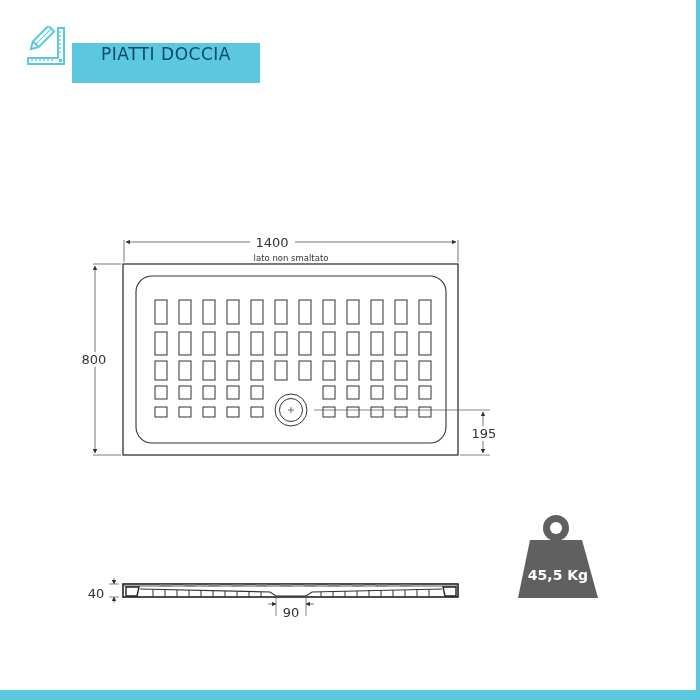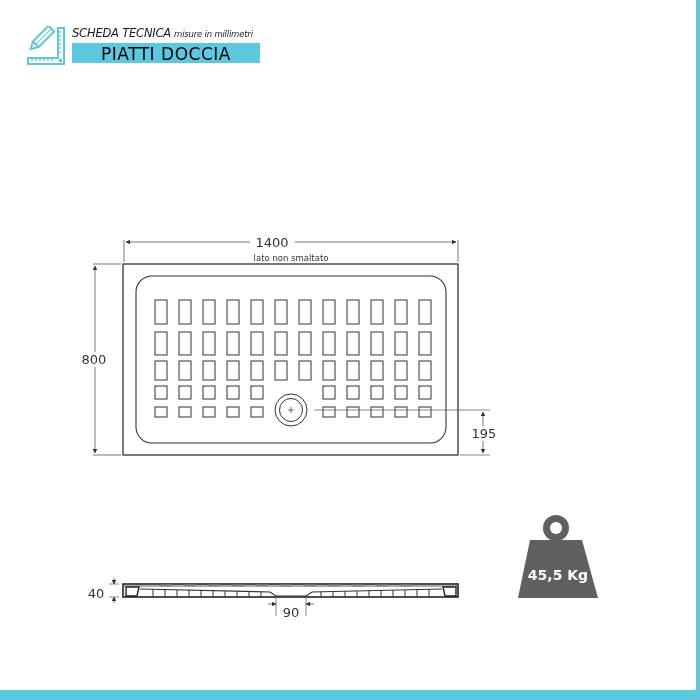--- a/index.html
+++ b/index.html
@@ -4,22 +4,22 @@
 <style>
   html, body { margin:0; padding:0; }
   body { width:700px; height:700px; background:#ffffff; position:relative; overflow:hidden;
          font-family:"DejaVu Sans", sans-serif; }
   .header { position:absolute; left:26px; top:26px; width:240px; height:42px; }
   .header-icon { position:absolute; left:0; top:0; width:40px; height:40px; }
   .header-title { position:absolute; left:46px; top:0px; font-size:11.5px; font-style:italic; color:#1a1a1a;
                   font-family:"DejaVu Sans", sans-serif; white-space:nowrap; letter-spacing:-0.2px; }
   .header-title .main { font-weight:normal; }
   .header-title .sub { font-size:8.5px; margin-left:3px; }
-  .header-band { position:absolute; left:46px; top:17px; width:188px; height:20px; background:#5bc8df;
-                 color:#000000; font-size:17px; line-height:23px; text-align:center; letter-spacing:0.5px;
+  .header-band { position:absolute; left:46px; top:17px; width:188px; height:40px; background:#5bc8df;
+                 color:#0c4a6e; font-size:17px; line-height:23px; text-align:center; letter-spacing:0.5px;
                  font-family:"DejaVu Sans", sans-serif; }
   .drawing { position:absolute; left:0; top:0; width:700px; height:700px; }
   .dim-text { font-family:"DejaVu Sans", sans-serif; fill:#333333; }
   .bottom-bar { position:absolute; left:0; top:690px; width:700px; height:10px; background:#5bc8df; }
   .right-edge { position:absolute; left:696px; top:0; width:4px; height:700px; background:#5bc8df; }
 </style>
 </head>
 <body>
 
 <div class="header">
@@ -41,23 +41,20 @@
         <line x1="32" y1="26" x2="35" y2="26"></line>
     </g>
     <rect x="33" y="33" width="3" height="3" fill="#5bc8df"></rect>
 
     <g transform="rotate(45 14 14)">
       <rect x="10" y="-2" width="8" height="22" fill="none" stroke="#5bc8df" stroke-width="2"></rect>
       <path d="M10 20 L14 27 L18 20" fill="none" stroke="#5bc8df" stroke-width="2"></path>
       <line x1="14" y1="-2" x2="14" y2="20" stroke="#5bc8df" stroke-width="1"></line>
     </g>
   </svg>
-  <div class="header-title">
-    <span class="main">SCHEDA TECNICA</span><span class="sub">misure in millimetri</span>
-  </div>
   <div class="header-band">PIATTI DOCCIA</div>
 </div>
 
 <svg class="drawing" viewBox="0 0 700 700">
   <defs>
     <marker id="arr" viewBox="0 0 6 6" refX="5.5" refY="3" markerWidth="6" markerHeight="6" orient="auto-start-reverse">
       <path d="M0 0 L6 3 L0 6 Z" fill="#333"></path>
     </marker>
   </defs>
 

